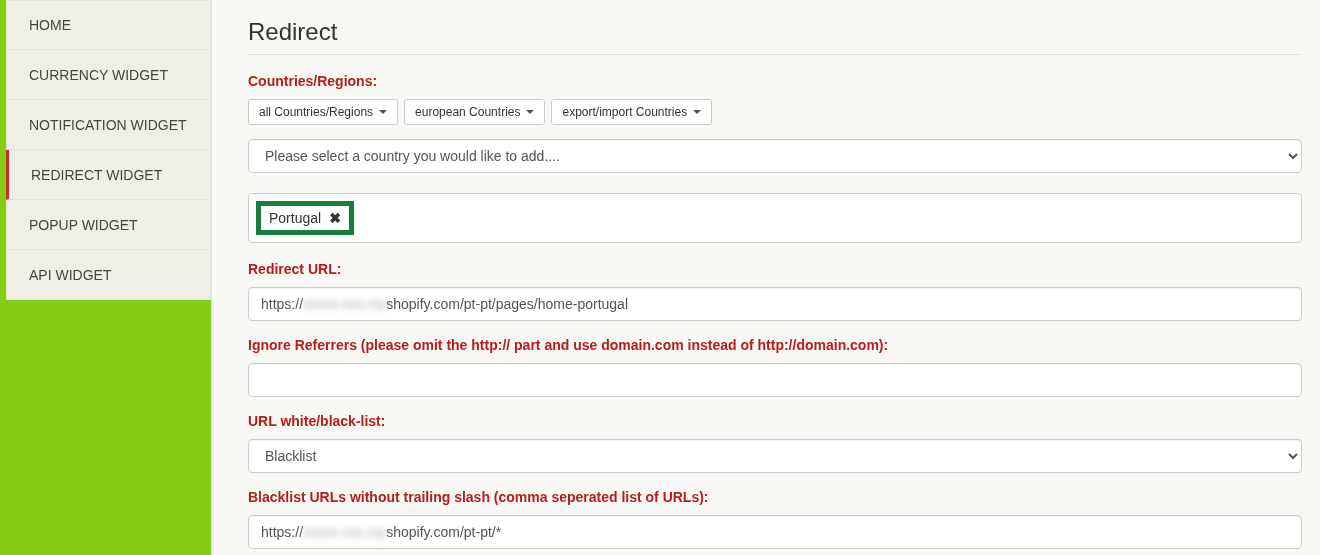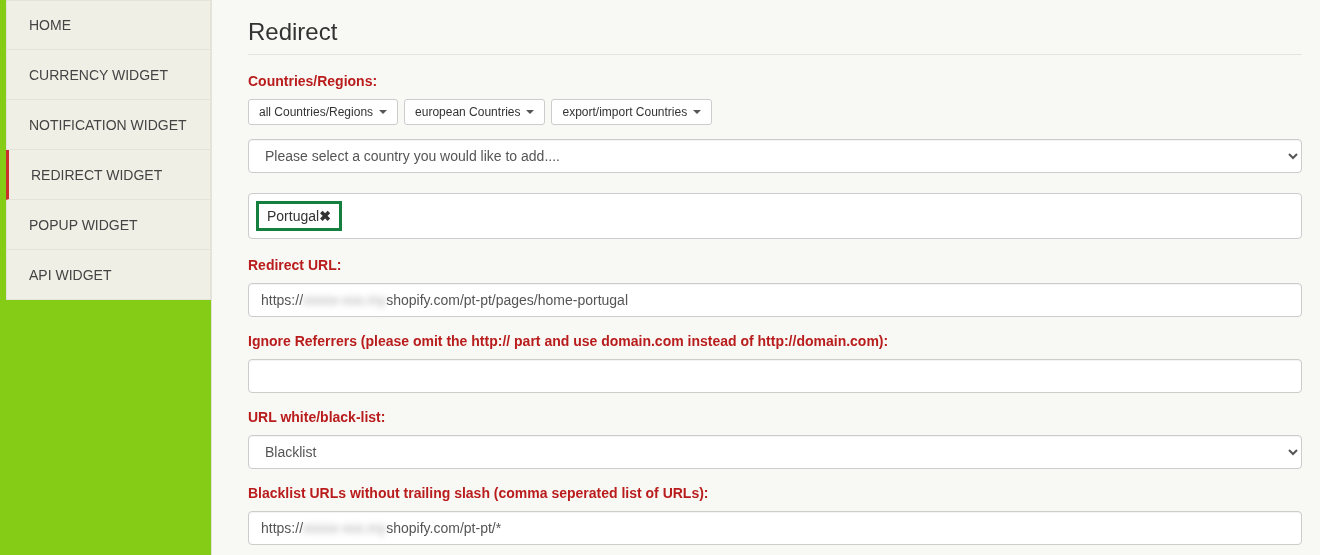--- a/index.html
+++ b/index.html
@@ -101,22 +101,22 @@
       background: #fff;
       border: 1px solid #ccc;
       border-radius: 4px;
       padding: 5px;
       margin-top: 20px;
       margin-bottom: 18px;
     }
     .token {
       display: inline-flex;
       align-items: flex-start;
-      gap: 0;
-      border: 3px solid #15803d;
+      gap: 8px;
+      border: 5px solid #15803d;
       padding: 4px 8px;
       font-size: 14px;
       color: #333;
       margin: 2px;
     }
     .token-x { font-weight: bold; cursor: pointer; color: #333; }
     .field-group { margin-bottom: 16px; }
     .blur { filter: blur(3px); color: #aaa; }
   </style>
 </head>

